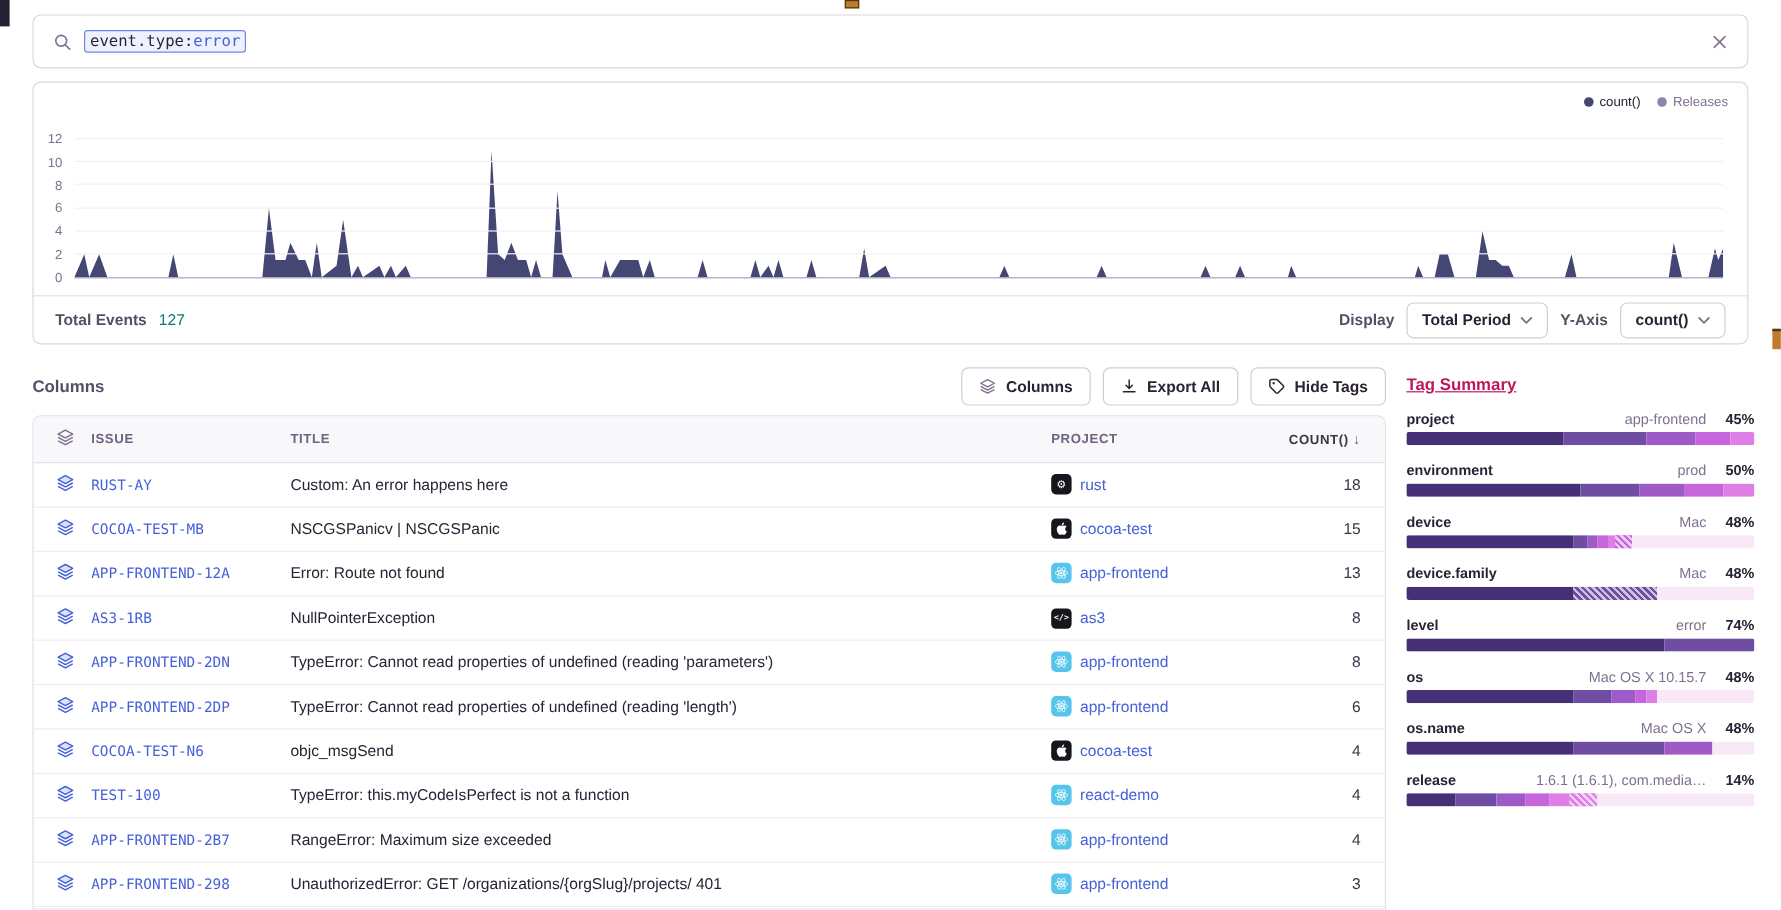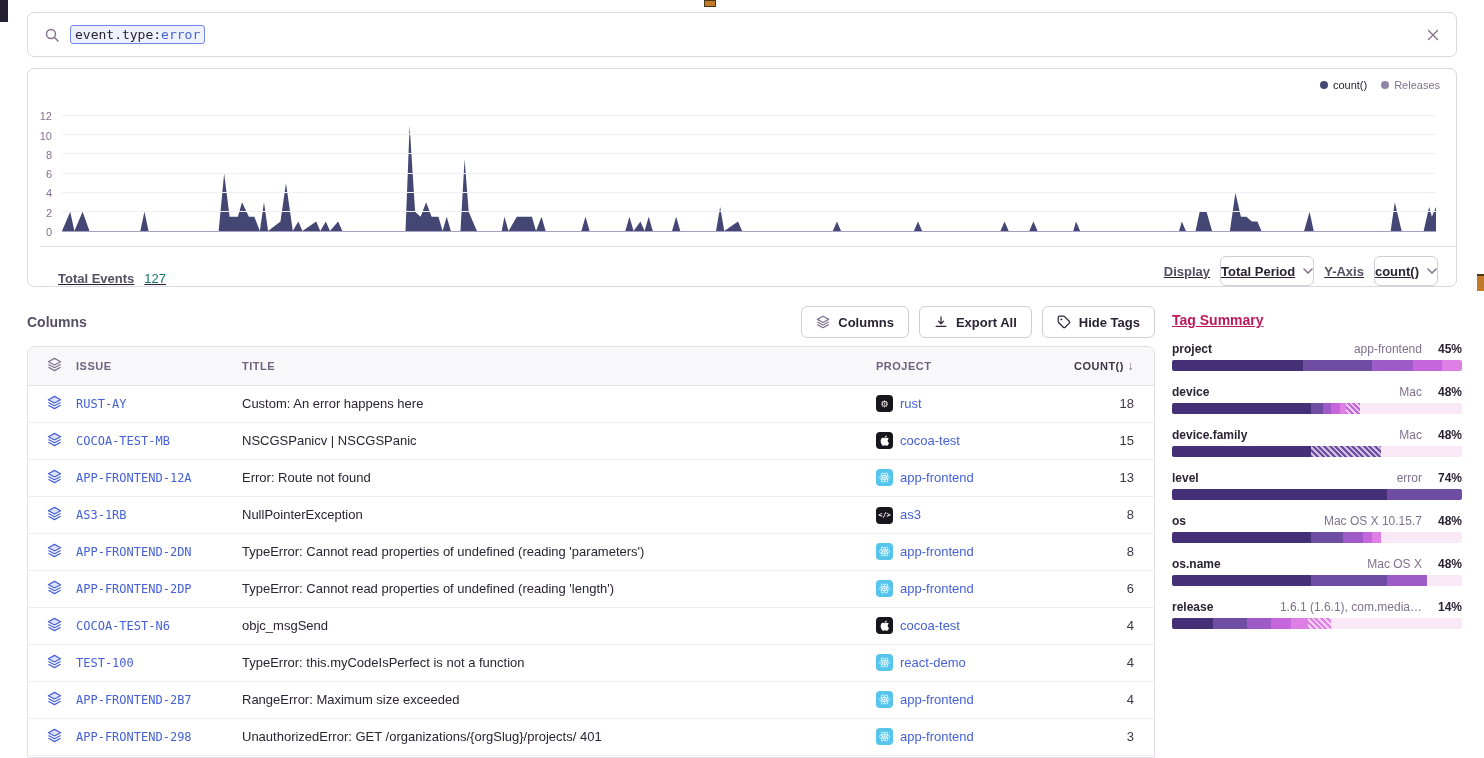--- a/index.html
+++ b/index.html
@@ -27,26 +27,26 @@
   #plot-wrap { position:absolute; left:34px; right:20px; top:28px; height:135px; }
   #plot { position:absolute; inset:0; border-bottom:1px solid #a89fc2; }
   #plot svg { position:absolute; inset:0; width:100%; height:100%; }
   .gridline { position:absolute; left:0; right:0; height:1px; background:#f2eef5; }
   #y-axis-labels { position:absolute; left:0; top:28px; width:28px; height:135px; }
   #y-axis-labels span { position:absolute; right:4px; font-size:11px; color:#80708f; transform:translateY(50%); }
   #x-axis-labels { position:absolute; left:34px; right:20px; top:168px; height:16px; }
   #x-axis-labels span { position:absolute; transform:translateX(-50%); font-size:11px; color:#80708f; white-space:nowrap; }
   .x-tickmark { position:absolute; top:-5px; width:1px; height:4px; background:#b5abcb; }
 
-  #chart-footer { position:absolute; left:12px; right:0; bottom:0; height:40px; border-top:1px solid #e4dfe8;
-    display:flex; align-items:flex-end; padding:0 18px;text-decoration:underline; }
+  #chart-footer { position:absolute; left:0; right:0; bottom:0; height:40px; border-top:1px solid #e4dfe8;
+    display:flex; align-items:center; padding:0 18px; }
   .muted-strong { font-weight:bold; color:#564f63; font-size:13px; }
   .muted { color:#0f766e; font-size:13px; }
   #footer-right { margin-left:auto; display:flex; align-items:center; gap:10px; }
-  .dropdown-btn { display:inline-flex; align-items:center; gap:8px; height:30px; padding:0 0;
+  .dropdown-btn { display:inline-flex; align-items:center; gap:8px; height:30px; padding:0 12px;
     border:1px solid #d2ccd8; border-radius:6px; background:#fff; font-size:13px; font-weight:bold;
     color:#2b2233; cursor:pointer; }
 
   
   #results-bar { position:absolute; left:27px; top:306px; width:1128px; display:flex; align-items:center; }
   #results-title { font-size:14px; font-weight:bold; color:#564f63; }
   #results-buttons { margin-left:auto; display:flex; gap:10px;align-items:center; }
   .btn { display:inline-flex; align-items:center; gap:8px; height:32px; padding:0 14px;
     border:1px solid #d2ccd8; border-radius:6px; background:#fff; font-size:13px; font-weight:bold;
     color:#2b2233; cursor:pointer; }
@@ -553,20 +553,34 @@
     </div>
     <div class="tag-bar">
           <span style="width: 45%; background-color: rgb(69, 47, 118);"></span>
           <span style="width: 24%; background-color: rgb(110, 77, 162);"></span>
           <span style="width: 14%; background-color: rgb(158, 91, 200);"></span>
           <span style="width: 10%; background-color: rgb(197, 102, 220);"></span>
           <span style="width: 7%; background-color: rgb(222, 127, 229);"></span>
         </div>
   </div>
 
+  <div class="tag-item">
+    <div class="tag-head">
+      <span class="tag-name">environment</span>
+      <span class="tag-val">prod</span>
+      <span class="tag-pct">50%</span>
+    </div>
+    <div class="tag-bar">
+          <span style="width: 50%; background-color: rgb(69, 47, 118);"></span>
+          <span style="width: 17%; background-color: rgb(110, 77, 162);"></span>
+          <span style="width: 13%; background-color: rgb(158, 91, 200);"></span>
+          <span style="width: 11%; background-color: rgb(197, 102, 220);"></span>
+          <span style="width: 9%; background-color: rgb(222, 127, 229);"></span>
+        </div>
+  </div>
 
   <div class="tag-item">
     <div class="tag-head">
       <span class="tag-name">device</span>
       <span class="tag-val">Mac</span>
       <span class="tag-pct">48%</span>
     </div>
     <div class="tag-bar">
           <span style="width: 48%; background-color: rgb(69, 47, 118);"></span>
           <span style="width: 4%; background-color: rgb(110, 77, 162);"></span>

